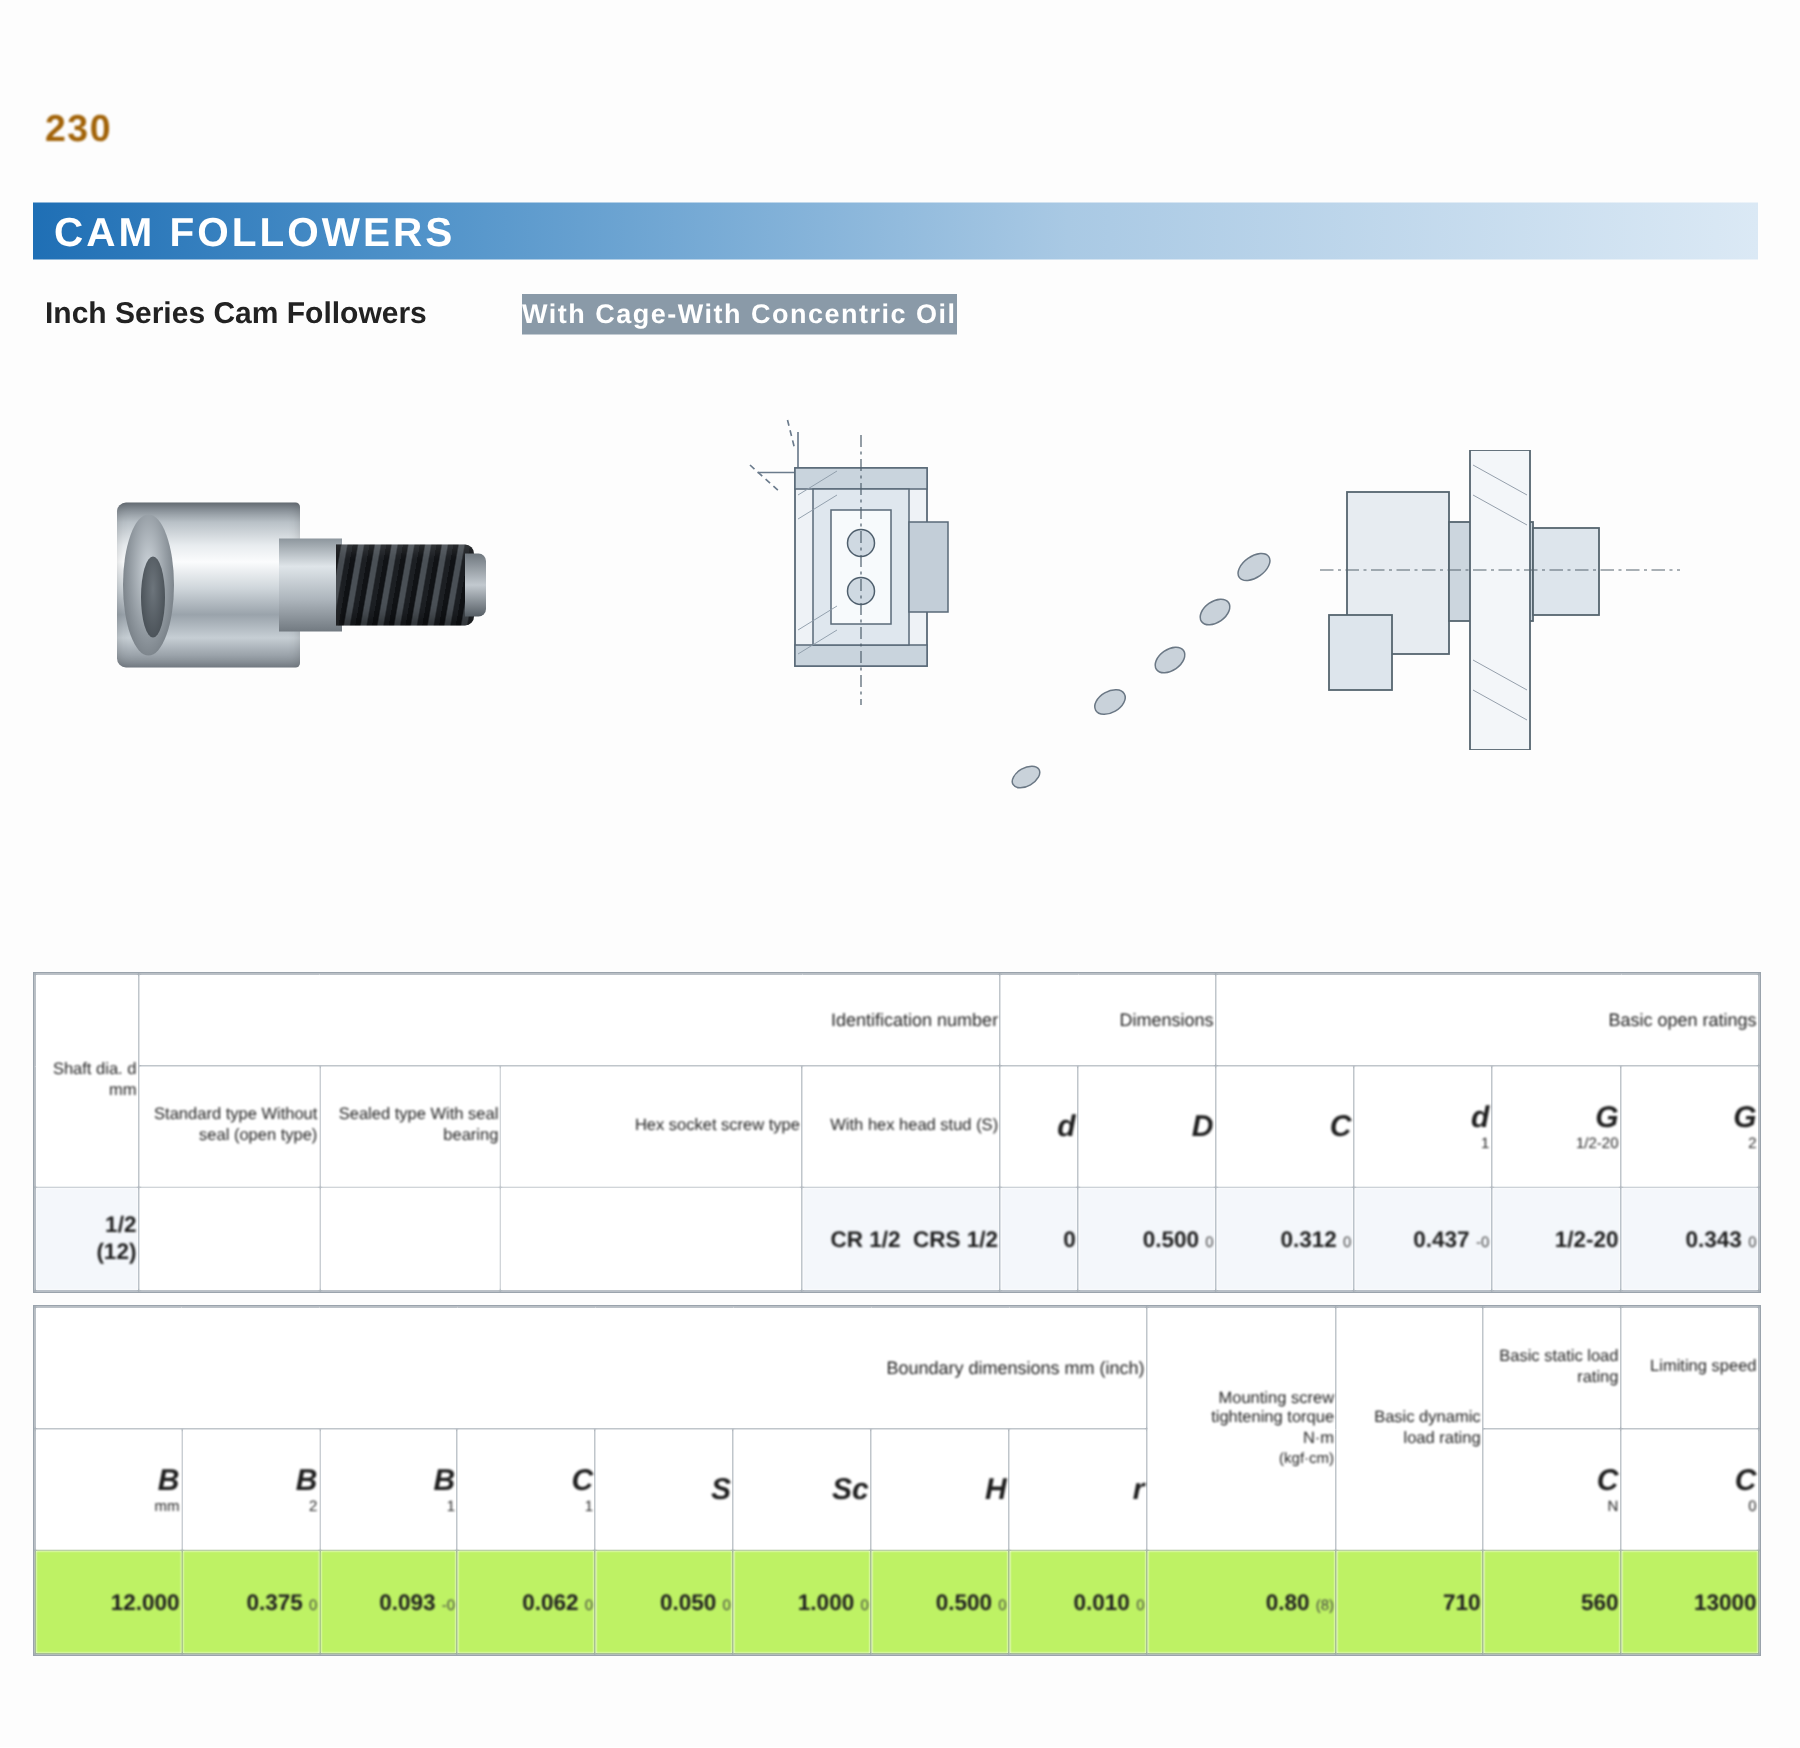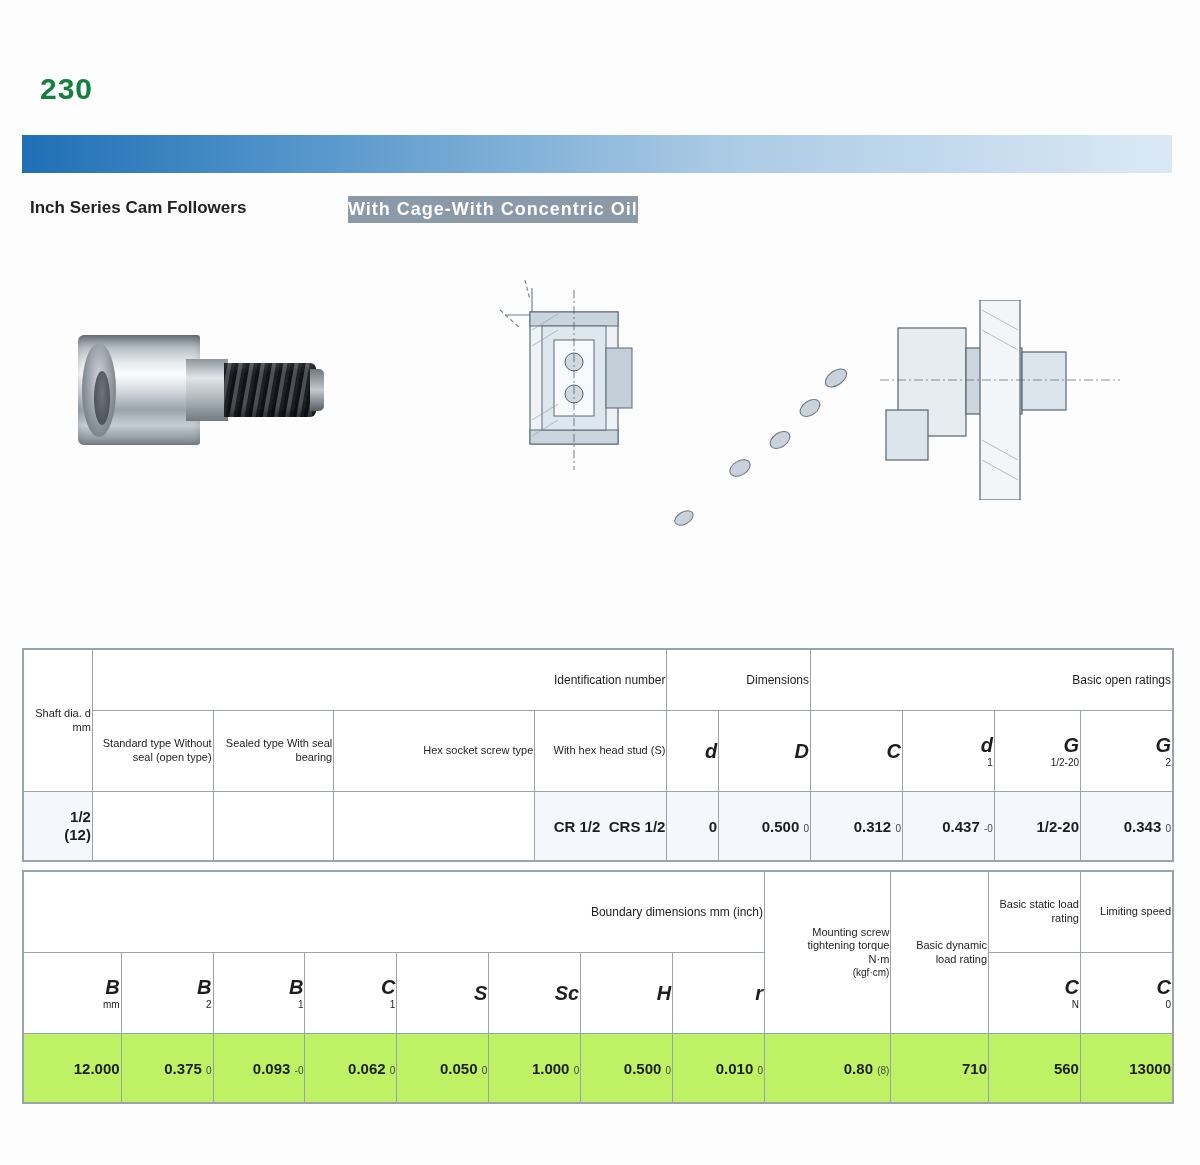--- a/index.html
+++ b/index.html
@@ -19,25 +19,25 @@
     position: absolute;
     left: 0; top: 0;
     width: 1200px;
     height: 1165px;
     background: #fdfdfd;
   }
 
   
   .page-number {
     position: absolute;
-    left: 40px;
+    left: 30px;
     top: 72px;
-    font-size: 30px;
+    font-size: 25px;
     font-weight: bold;
-    color: #15803d;
+    color: #a16207;
     letter-spacing: 1px;
     filter: blur(0.6px);
   }
 
   .title-bar {
     position: absolute;
     left: 22px;
     top: 135px;
     width: 1150px;
     height: 38px;
@@ -51,21 +51,21 @@
     font-weight: bold;
     color: #ffffff;
     letter-spacing: 2px;
     filter: blur(0.5px);
   }
 
   .subtitle {
     position: absolute;
     left: 30px;
     top: 198px;
-    font-size: 17px;
+    font-size: 20px;
     font-weight: bold;
     color: #222;
     filter: blur(0.5px);
   }
   .subtitle-badge {
     position: absolute;
     left: 348px;
     top: 196px;
     padding: 3px 0;
     background: #8a9aa8;
@@ -212,20 +212,21 @@
   .t2 .data-row td { background:#bef264; }
 </style>
 </head>
 <body>
 
 <div class="page">
 
   <div class="page-number">230</div>
 
   <div class="title-bar"></div>
+  <div class="title-bar-text">CAM FOLLOWERS</div>
 
   <div class="subtitle">Inch Series Cam Followers</div>
   <div class="subtitle-badge">With Cage-With Concentric Oil</div>
 
   <div class="figures">
 
     <div class="fig-photo">
       <div class="roller-body">
         <div class="roller-face">
           <div class="roller-face-inner"></div>

